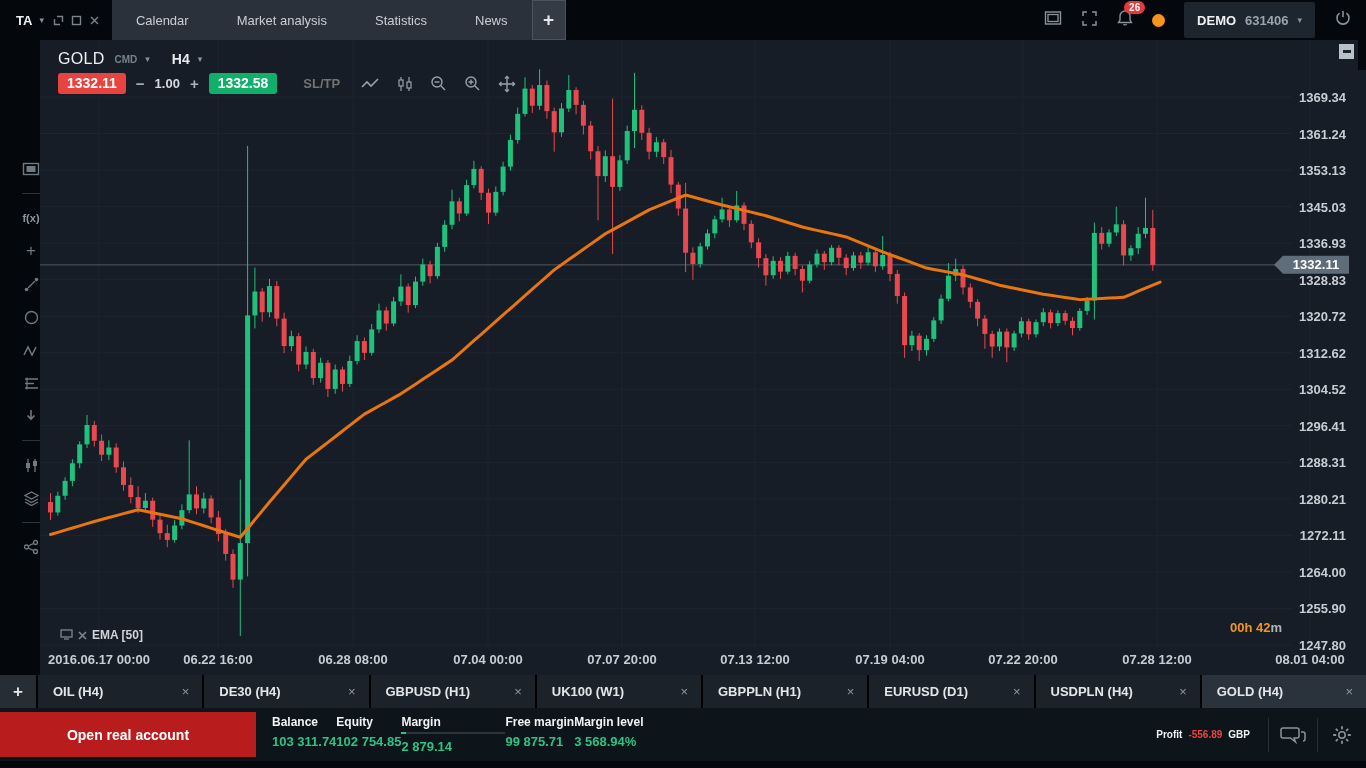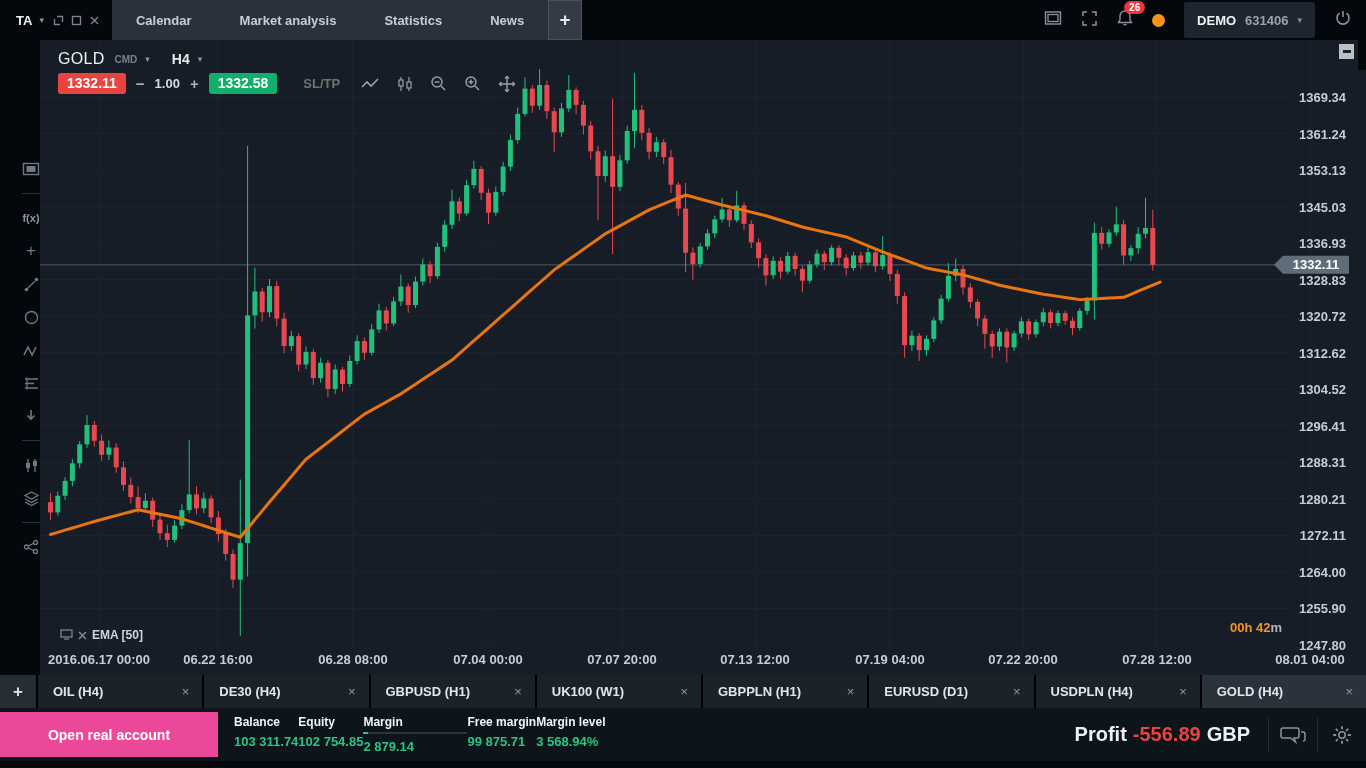--- a/index.html
+++ b/index.html
@@ -8,21 +8,21 @@
             background:#04070b; font-family:"Liberation Sans",sans-serif; }
 
   
   .topbar { position:absolute; top:0; left:0; right:0; height:40px; display:flex; align-items:stretch; background:#04070b; }
   .workspace-tab { display:flex; align-items:center; gap:7px; padding:0 12px 0 16px; }
   .workspace-name { color:#eef1f4; font-size:13px; font-weight:bold; }
   .caret { color:#8a939c; font-size:9px; }
   .winctl { display:flex; align-items:center; gap:7px; margin-left:2px; }
   .winctl svg { display:block; }
   .main-tabs { display:flex; align-items:stretch; background:#2a313a; }
-  .top-tab { display:flex; align-items:center; padding:0 24px; color:#c9ced4; font-size:13px; font-weight:bold; cursor:default; }
+  .top-tab { display:flex; align-items:center; padding:0 24px; color:#c9ced4; font-size:13px; font-weight:normal; cursor:default; }
   .add-tile { width:34px; background:#343b45; border:1px solid #4a525b; color:#e4e8eb;
               display:flex; align-items:center; justify-content:center; font-size:19px; font-weight:bold; }
   .topbar-right { margin-left:auto; display:flex; align-items:center; gap:19px; padding-right:14px; }
   .bell-wrap { position:relative; }
   .badge { position:absolute; top:-8px; left:7px; background:#e8383d; color:#fff; font-size:10px; font-weight:bold;
            padding:1px 5px; border-radius:8px; }
   .status-dot { width:13px; height:13px; border-radius:50%; background:#f7941e; }
   .account-box { display:flex; align-items:center; gap:9px; background:#1d252e; height:36px; padding:0 13px; border-radius:2px; }
   .account-type { color:#f0f2f4; font-size:13px; font-weight:bold; }
   .account-id { color:#9aa3ac; font-size:13px; font-weight:bold; }
@@ -67,28 +67,28 @@
                font-size:17px; font-weight:bold; }
   .instr-tab { flex:1; background:#1b222a; display:flex; align-items:center; justify-content:space-between;
                padding:0 13px 0 15px; color:#e2e6e9; font-size:13px; font-weight:bold; }
   .instr-tab.active { background:#2a323c; }
   .tab-close { color:#8f98a1; font-size:13px; font-weight:normal; }
 
   
   .statusbar { position:absolute; left:0; top:708px; right:0; height:53px; background:#0d141a;
                display:flex; align-items:center; }
   .bottom-edge { position:absolute; left:0; bottom:0; right:0; height:7px; background:#04070b; }
-  .open-btn { width:218px; height:45px; background:#ec4899; color:#fff; font-size:14px; font-weight:bold;
+  .open-btn { width:256px; height:45px; background:#b91c1c; color:#fff; font-size:14px; font-weight:bold;
               display:flex; align-items:center; justify-content:center; }
   .stats { display:flex; margin-left:16px; }
   .stat .lbl { color:#f2f4f6; font-size:12px; font-weight:bold; }
   .stat .val { color:#2bc482; font-size:13px; font-weight:bold; margin-top:5px; }
   .mini-bar { width:104px; height:2px; background:#2b333b; margin-top:3px; }
   .mini-bar i { display:block; height:2px; background:#2bc482; }
-  .profit { margin-left:auto; display:flex; align-items:center; gap:6px; font-size:20px; font-weight:bold; margin-right:18px; }
+  .profit { margin-left:auto; display:flex; align-items:center; gap:6px; font-size:10px; font-weight:bold; margin-right:18px; }
   .profit .p-lbl,.profit .p-cur { color:#eef1f3; }
   .profit .p-val { color:#e84444; }
   .icon-sep { width:1px; height:34px; background:#272e36; }
   .sb-icon { display:flex; align-items:center; justify-content:center; width:48px; color:#8a939c; }
 </style>
 </head>
 <body>
 
 <div class="screen">
 

